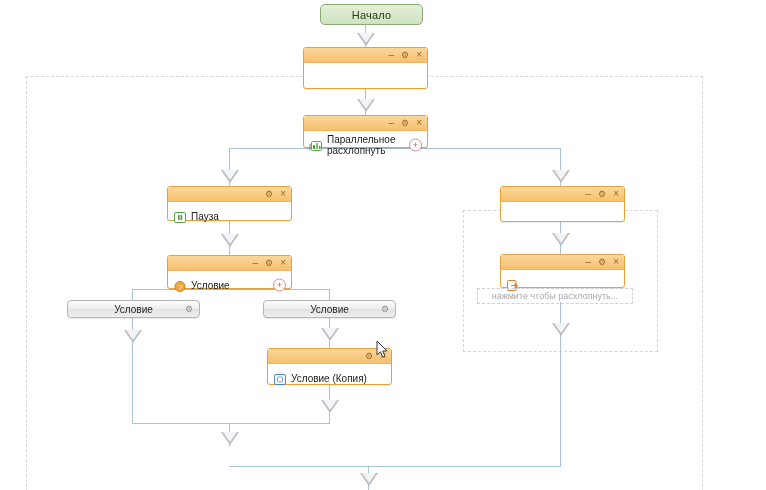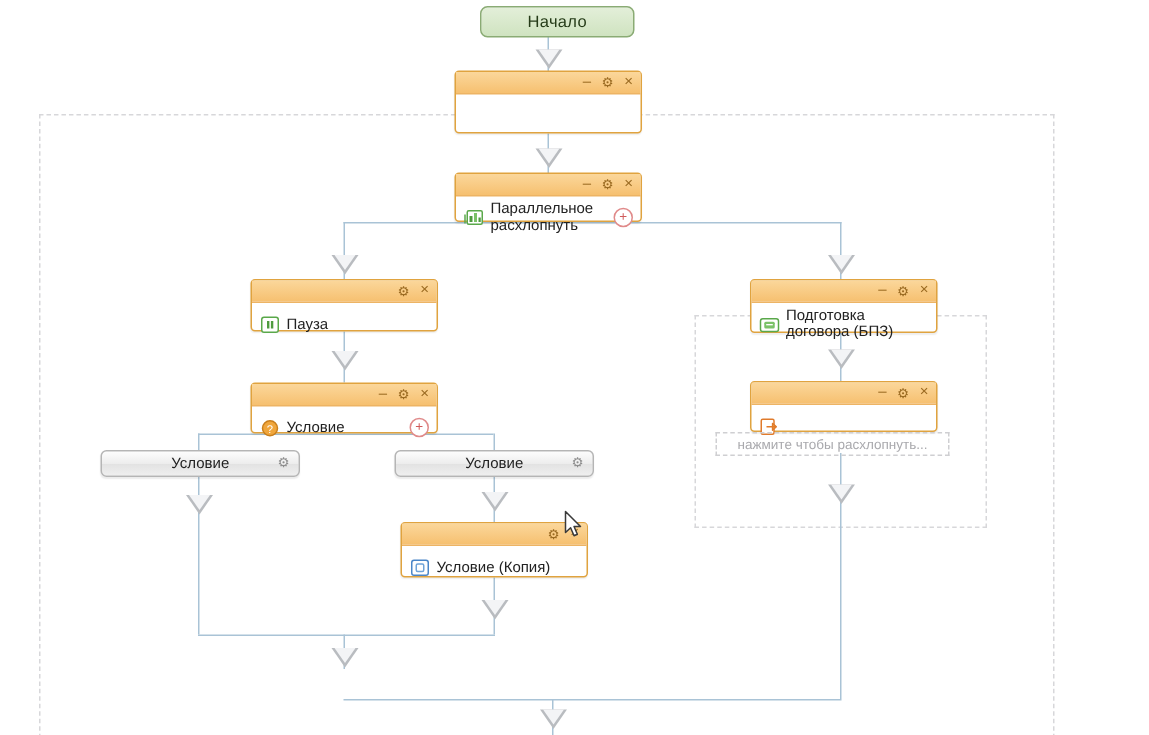--- a/index.html
+++ b/index.html
@@ -337,30 +337,20 @@
       <span class="node-label">Условие (Копия)</span>
     </div>
   </div>
 
   <div class="node" style="left:500px; top:186px; width:125px; height:36px;">
     <div class="node-head">
       <span class="hbtn">–</span>
       <span class="hbtn gear">⚙</span>
       <span class="hbtn">×</span>
     </div>
-    <div class="node-body">
-      <span class="gicon">
-        <svg width="14" height="13" viewBox="0 0 14 13">
-          <rect x="1" y="2.5" width="12" height="8.5" rx="1.5" fill="#ffffff" stroke="#5aa84a"></rect>
-          <rect x="3.5" y="4.5" width="7" height="4.5" rx="1" fill="#7bc268"></rect>
-          <rect x="4.8" y="6" width="4.4" height="0.9" fill="#ffffff"></rect>
-        </svg>
-      </span>
-      <span class="node-label">Подготовка договора (БПЗ)</span>
-    </div>
   </div>
 
   <div class="node" style="left:500px; top:254px; width:125px; height:34px;">
     <div class="node-head">
       <span class="hbtn">–</span>
       <span class="hbtn gear">⚙</span>
       <span class="hbtn">×</span>
     </div>
     <div class="node-body">
       <span class="gicon">

